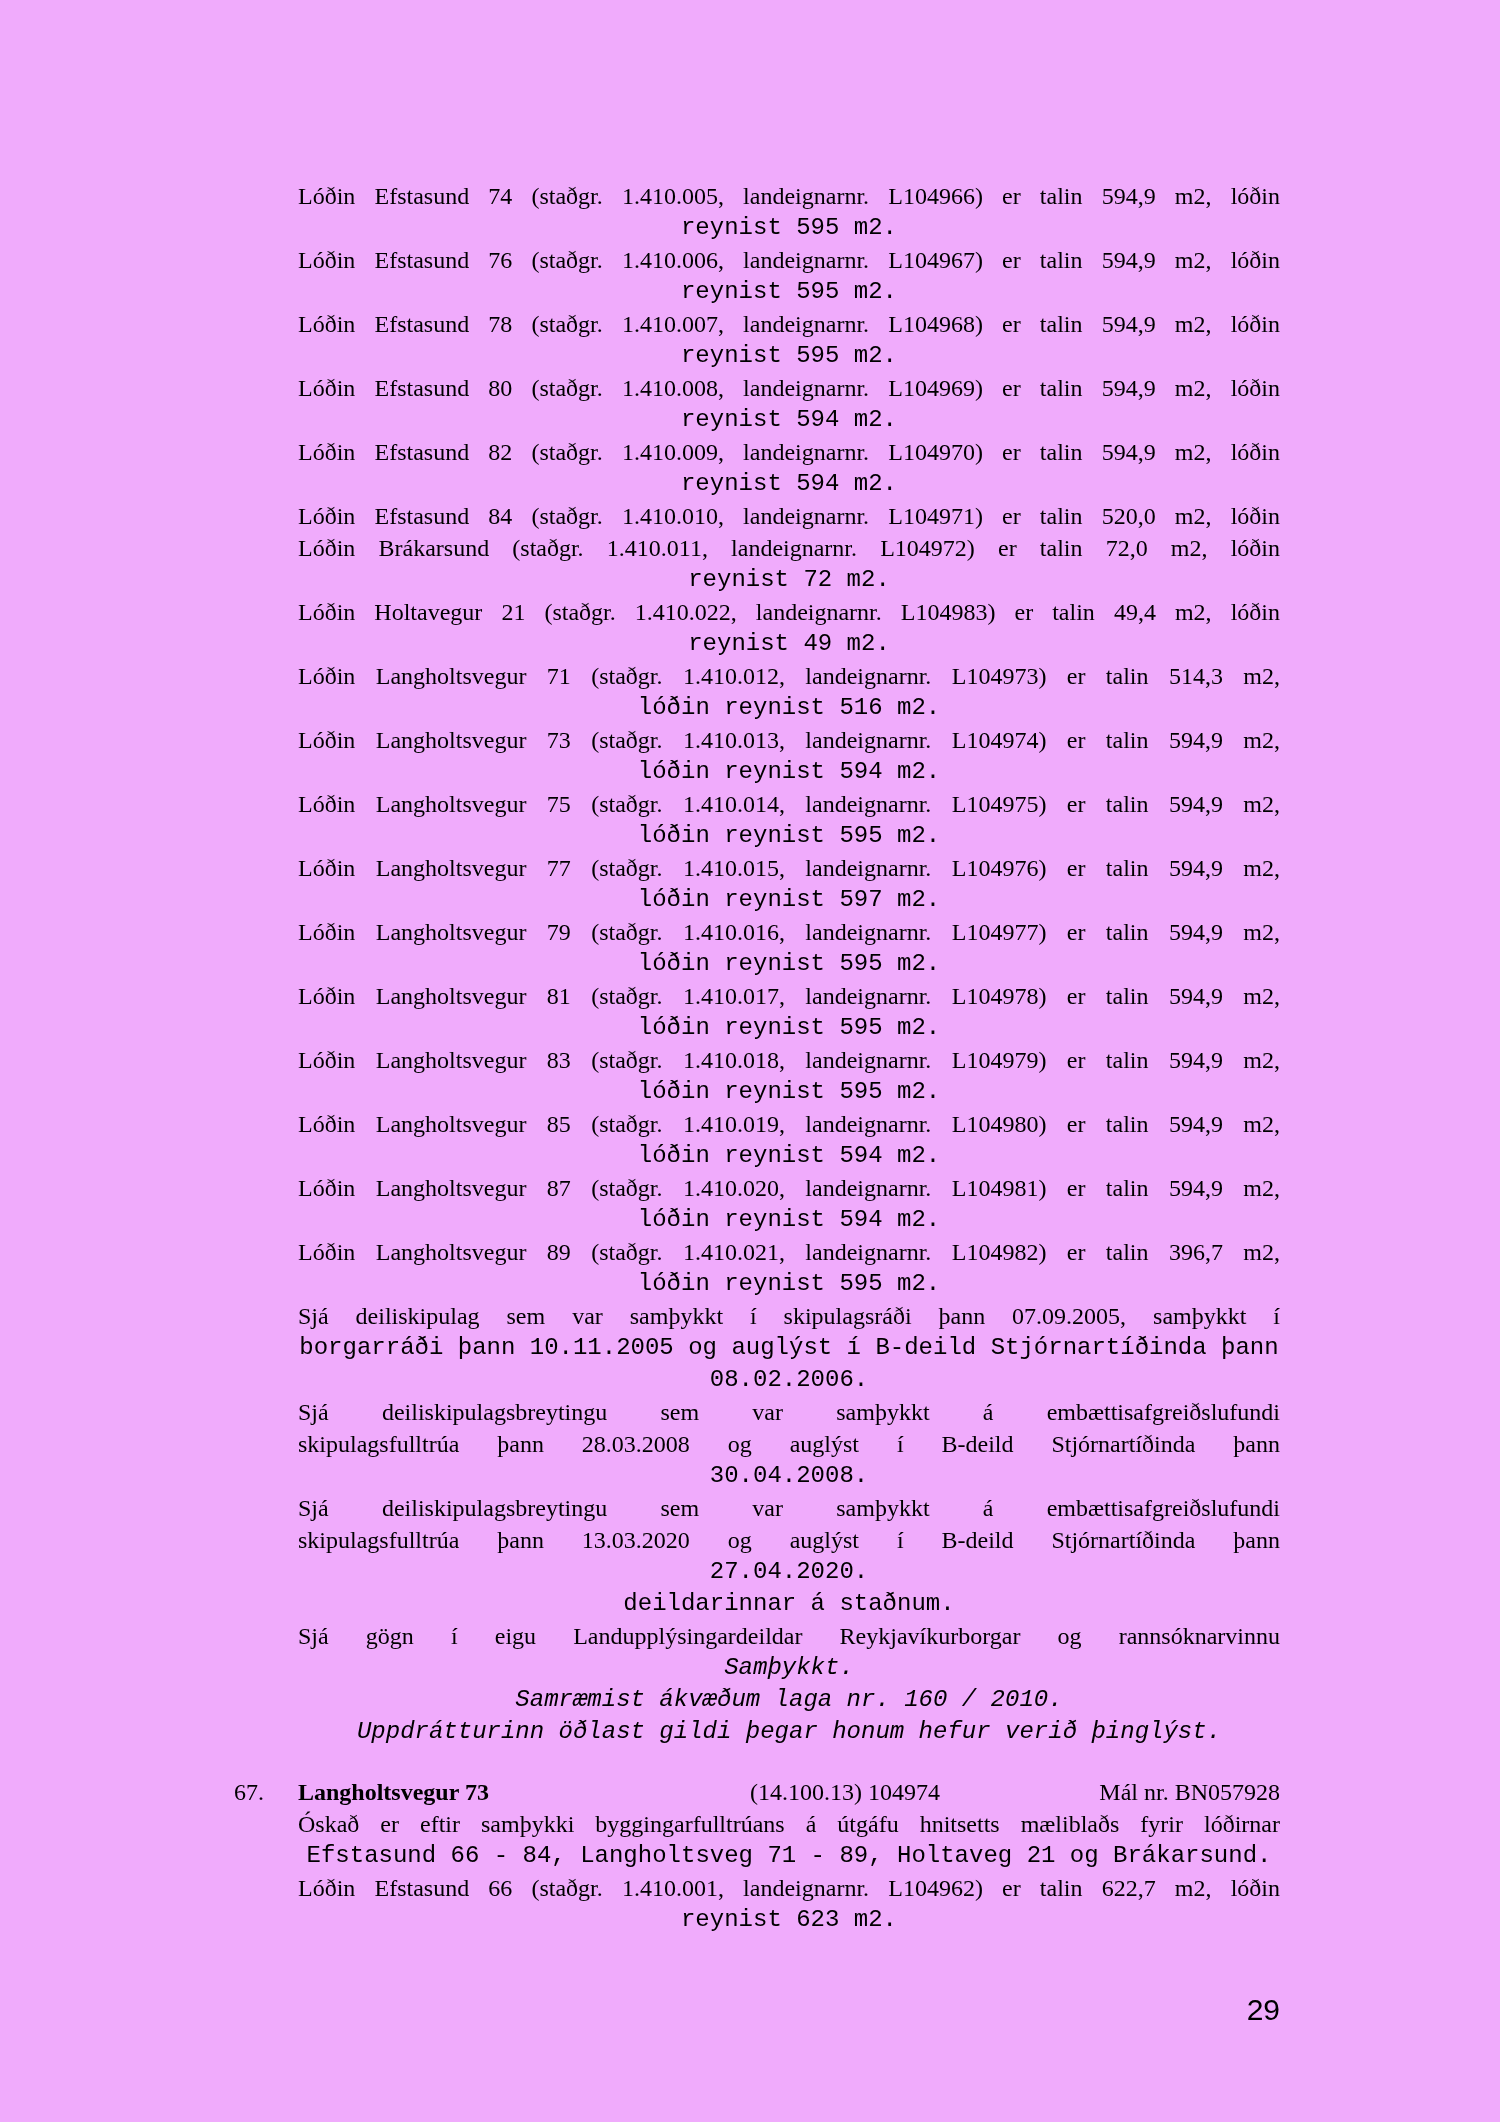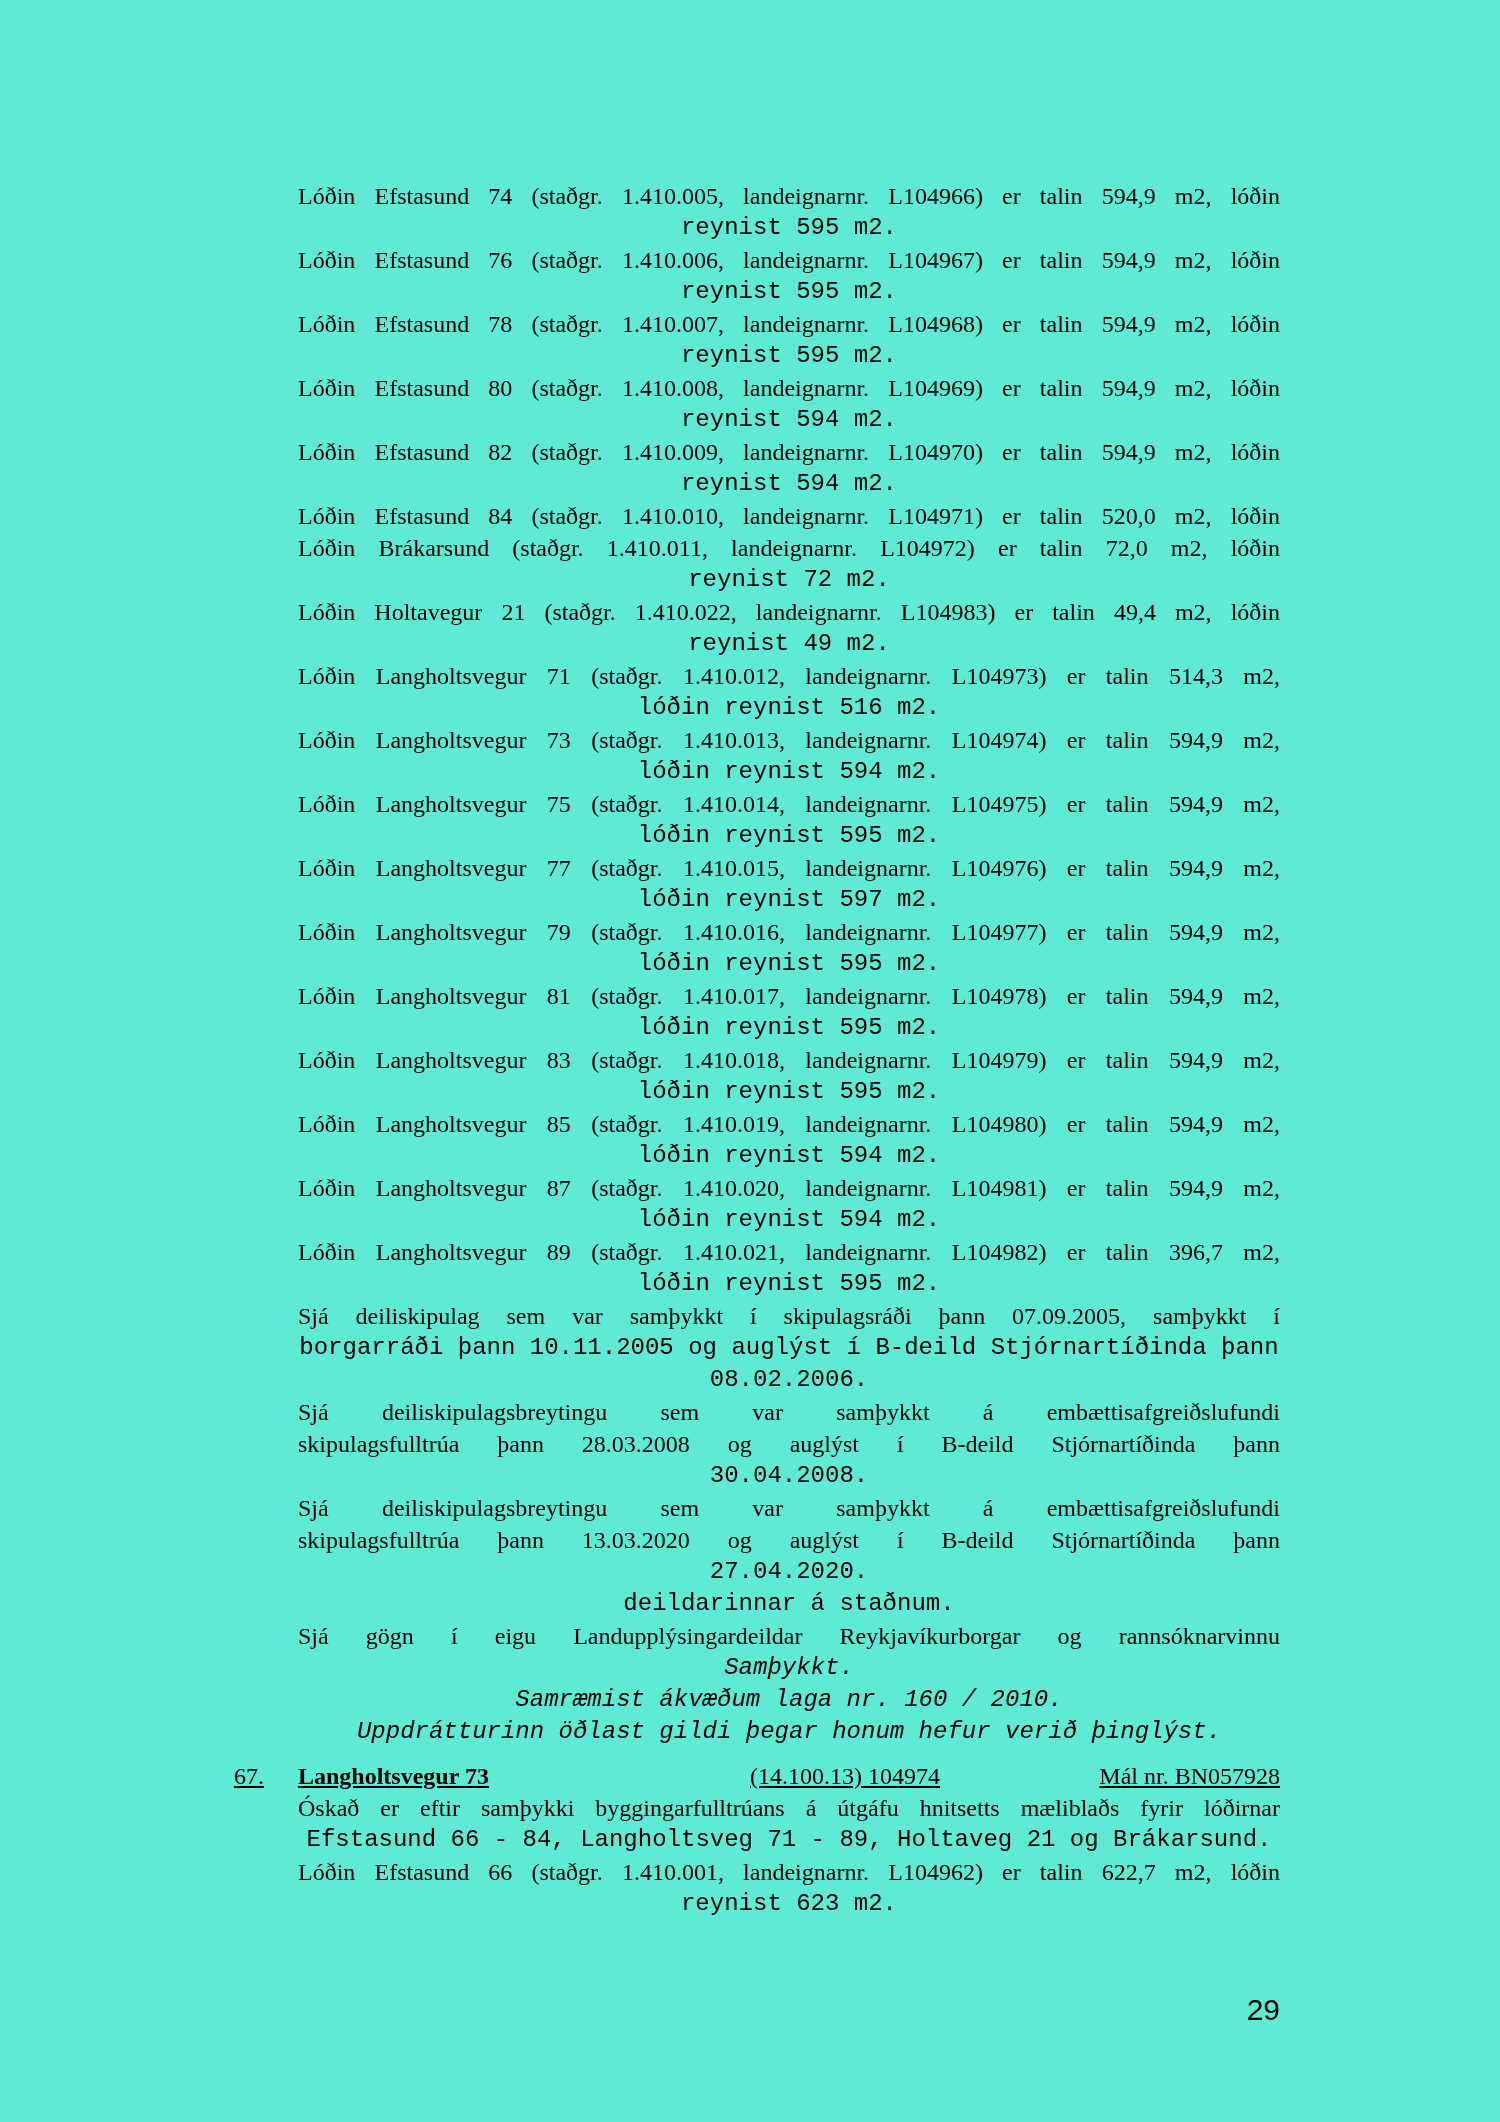--- a/index.html
+++ b/index.html
@@ -1,20 +1,20 @@
 <!DOCTYPE html>
 <html><head>
 <meta charset="utf-8">
 <style>
   html, body { margin: 0; padding: 0; background: #ffffff; }
   .page {
     position: relative;
     width: 1500px;
     height: 2122px;
-    background: #5eead4;
+    background: #f0abfc;
     color: #000000;
     font-family: "Liberation Serif", serif;
     overflow: hidden;
   }
   .textblock {
     position: absolute;
     left: 298px;
     top: 180px;
     width: 982px;
     font-size: 24px;
@@ -22,23 +22,22 @@
   }
   .line { min-height: 32px; }
   
   .jl { text-align: justify; text-align-last: justify; }
   
   .ll { text-align: center; font-family: Liberation Mono, monospace; }
   .it { font-style: italic; }
   .item-header {
     display: flex;
     margin-left: -64px;  
-    margin-top: 12px;
+    margin-top: 28px;
     height: 32px;
-    text-decoration: underline;
   }
   .item-num   { width: 64px; }
   .item-title { width: 452px; font-weight: 700; }
   .item-ref   { white-space: nowrap; }
   .item-case  { margin-left: auto; white-space: nowrap; text-align: center; }
   .pagenum {
     position: absolute;
     top: 1994px;
     right: 220px;
     font-family: Liberation Sans, sans-serif;

